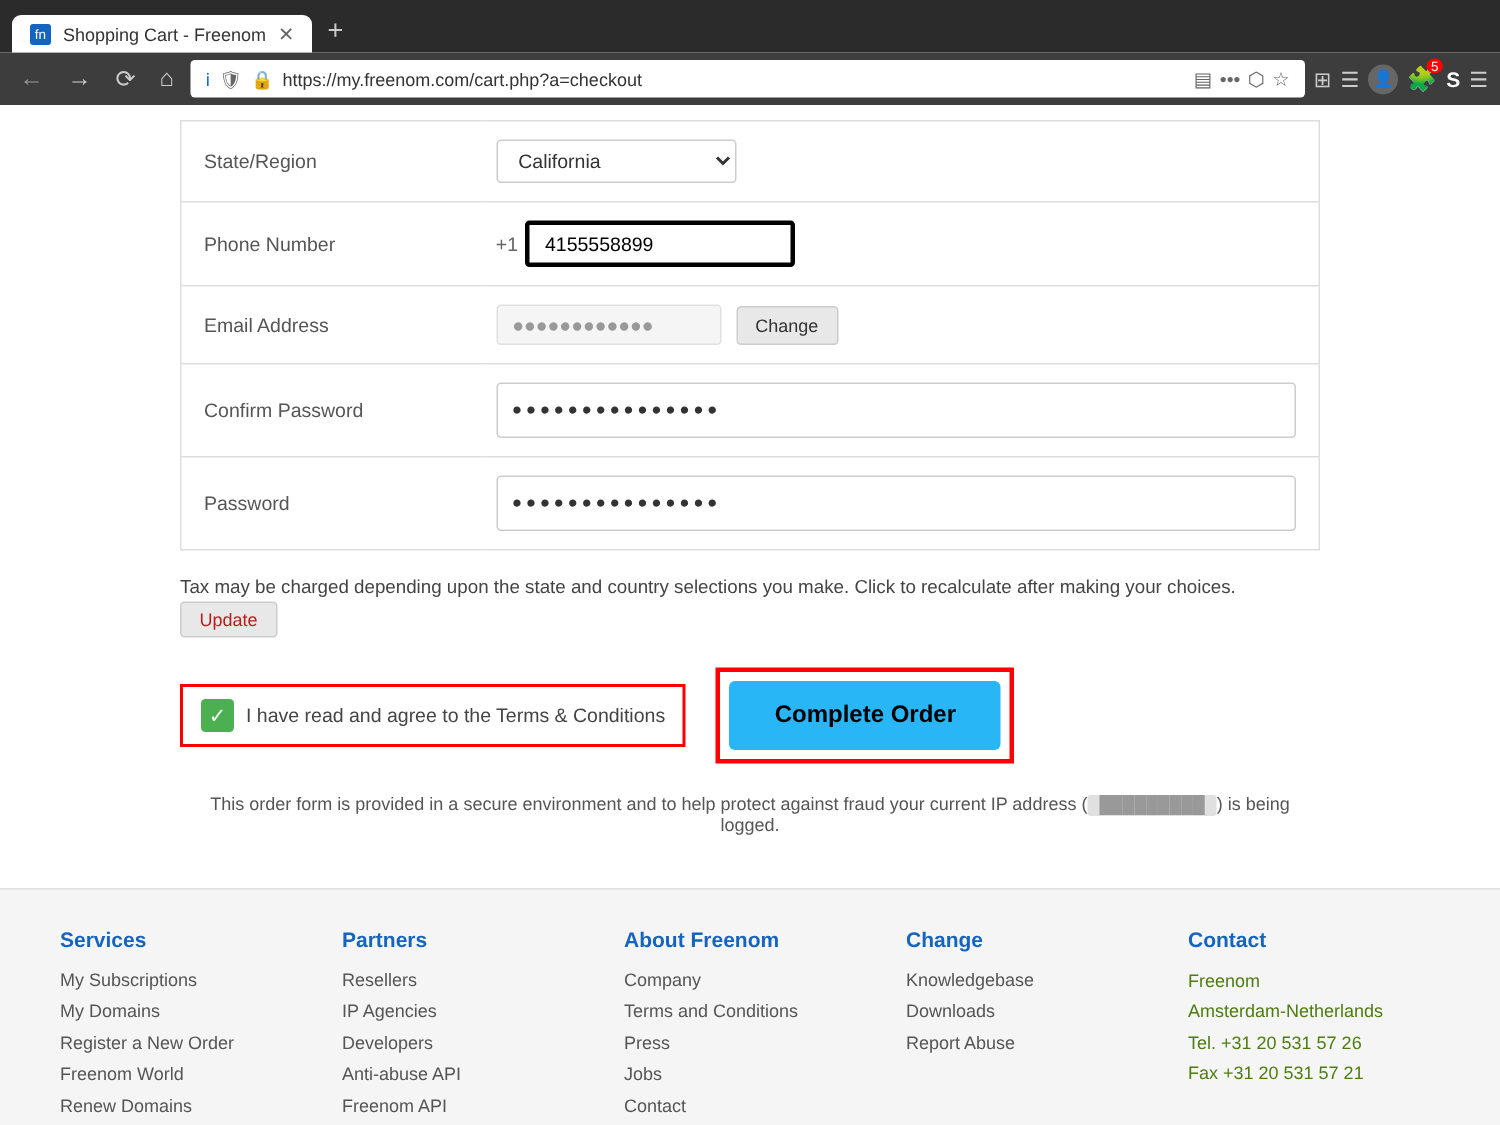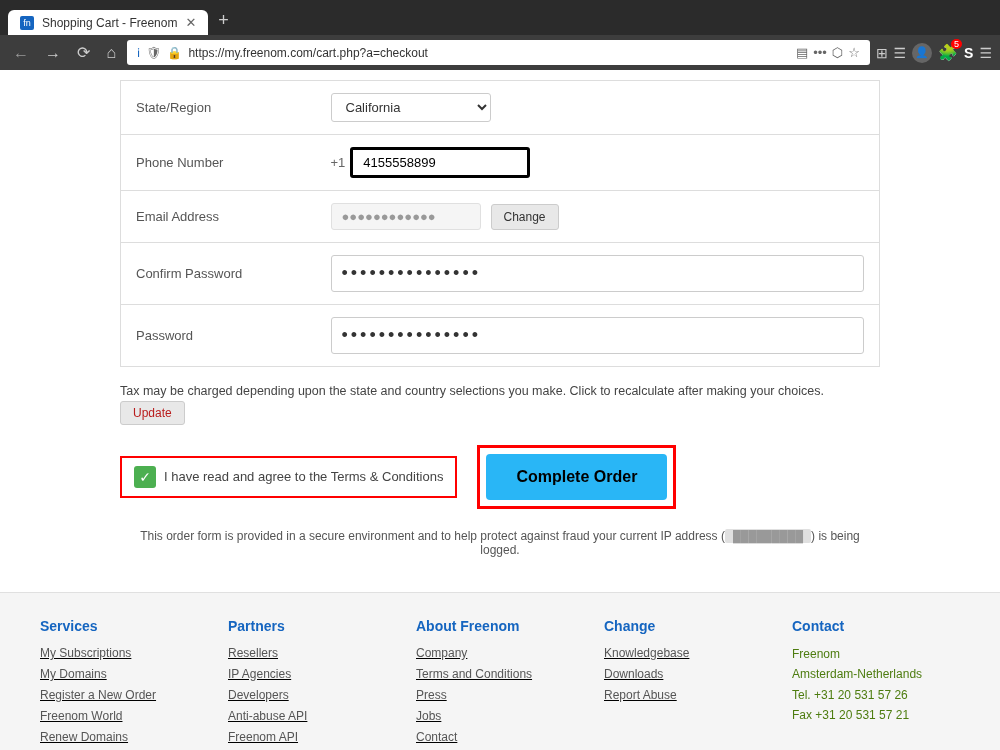--- a/index.html
+++ b/index.html
@@ -295,21 +295,20 @@
       font-weight: bold;
       margin-bottom: 10px;
     }
 
     .footer-col ul {
       list-style: none;
     }
 
     .footer-col ul li {
       margin-bottom: 5px;
-      text-decoration: underline;
     }
 
     .footer-col ul li a {
       color: #555;
       text-decoration: none;
       font-size: 12px;
     }
 
     .footer-col p {
       color: #4d7c0f;

